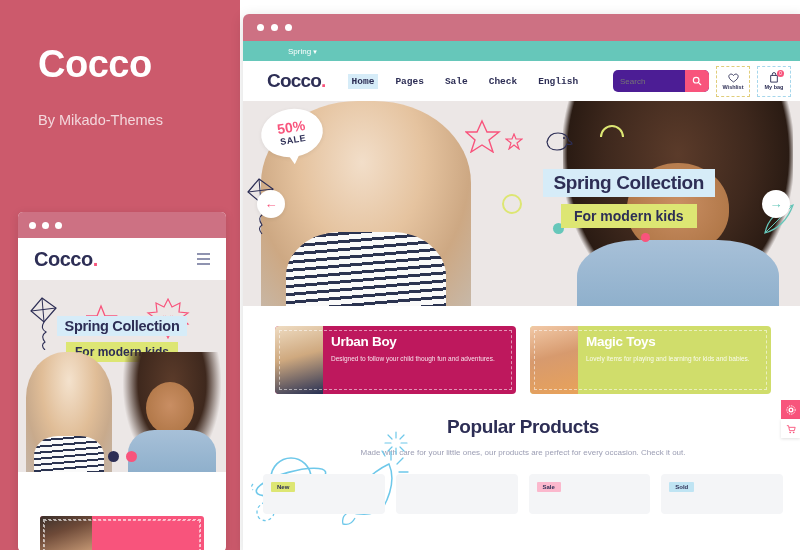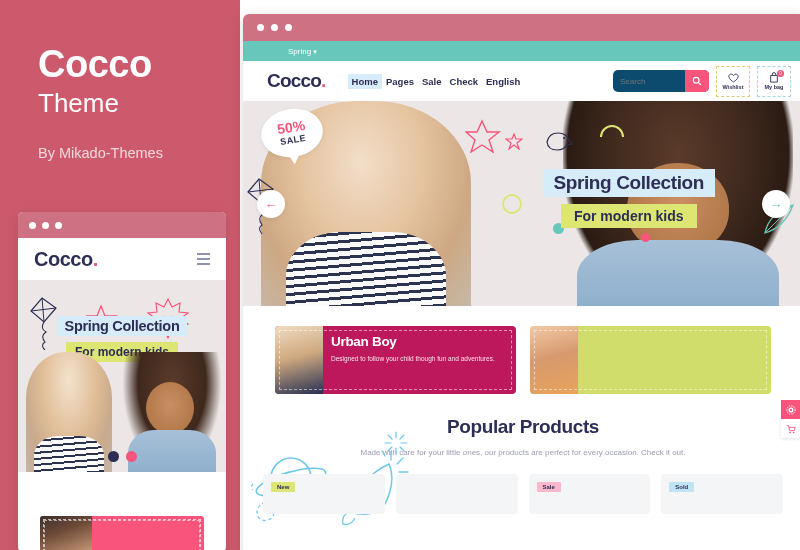--- a/index.html
+++ b/index.html
@@ -179,30 +179,30 @@
     background: #ffffff;
     display: flex;
     align-items: center;
     padding: 0 12px 0 24px;
   }
   #site-logo {
     font-size: 19px; font-weight: bold;
     color: #2d2e55; letter-spacing: -0.8px;
   }
   #site-logo .logo-dot { color: #f8547c; }
-  #nav-links { display: flex; align-items: center; gap: 0; margin-left: 22px; }
+  #nav-links { display: flex; align-items: center; gap: 13px; margin-left: 22px; font-family: Liberation Mono, monospace; }
   .nav-link {
     font-size: 9.5px; font-weight: bold; color: #2d2e55;
     padding: 2px 4px; cursor: pointer; white-space: nowrap;
   }
   .nav-link.active { background: #d6ecf8; }
   #nav-right { margin-left: auto; display: flex; align-items: center; gap: 7px; }
   #search-wrap {
     display: flex; align-items: center;
-    background: #0c4a6e; border-radius: 5px;
+    background: #4c1d95; border-radius: 5px;
     height: 22px; width: 96px; overflow: hidden;
   }
   #search-input {
     border: none; outline: none; background: transparent;
     font-family: "Liberation Sans", sans-serif;
     font-size: 8px; color: #8f93b0;
     padding: 0 7px; width: 72px; height: 22px;
   }
   #search-btn {
     width: 24px; height: 22px; background: #f8547c;
@@ -371,21 +371,20 @@
   #side-settings { background: #f8547c; color: #ffffff; }
   #side-cart { background: #ffffff; color: #f8547c; box-shadow: 0 1px 3px rgba(0,0,0,.12); }
 </style>
 </head>
 <body>
 
 <div id="left-panel">
 
   <div id="brand-block">
     <div id="brand-title">Cocco</div>
-    <div id="brand-sub">Theme</div>
     <div id="brand-author">By Mikado-Themes</div>
   </div>
 
   <div id="mobile-preview">
     <div id="mobile-titlebar">
       <span class="dot"></span>
       <span class="dot"></span>
       <span class="dot"></span>
     </div>
 
@@ -554,20 +553,24 @@
       <div class="dash"></div>
       <div class="promo-photo"></div>
       <div class="promo-text">
         <div class="promo-title">Urban Boy</div>
         <div class="promo-desc">Designed to follow your child though fun and adventures.</div>
       </div>
     </div>
     <div class="promo-card" id="promo-toys">
       <div class="dash"></div>
       <div class="promo-photo"></div>
+      <div class="promo-text">
+        <div class="promo-title">Magic Toys</div>
+        <div class="promo-desc">Lovely items for playing and learning for kids and babies.</div>
+      </div>
     </div>
   </div>
 
   <div id="products-section">
     <svg class="doodle" style="left:6px;top:50px;" width="96" height="80" viewBox="0 0 96 80">
       <circle cx="42" cy="34" r="20" fill="none" stroke="#6ec8ea" stroke-width="1.6"></circle>
       <ellipse cx="42" cy="38" rx="36" ry="10" fill="none" stroke="#6ec8ea" stroke-width="1.6" transform="rotate(-16 42 38)"></ellipse>
       <path d="M4 40 q-3 3 0 6" fill="none" stroke="#6ec8ea" stroke-width="1.2" stroke-dasharray="3 3"></path>
       <path d="M16 58 q-12 6 -6 16 q8 6 14 -2 q4 -8 -8 -14 z" fill="none" stroke="#6ec8ea" stroke-width="1.3" stroke-dasharray="3 3"></path>
     </svg>

